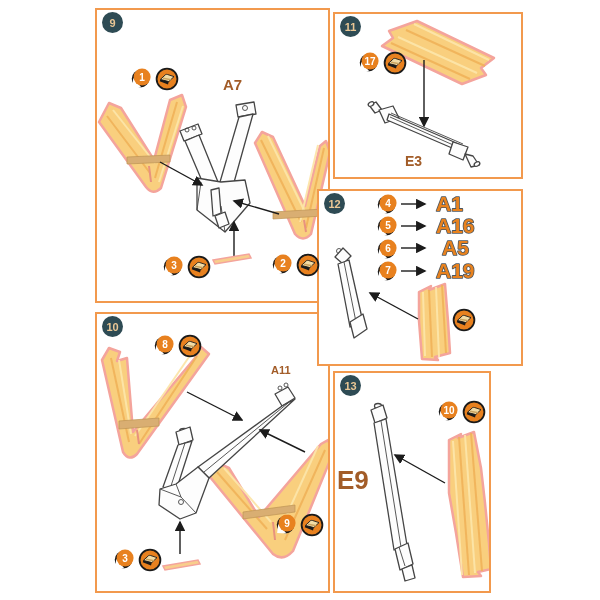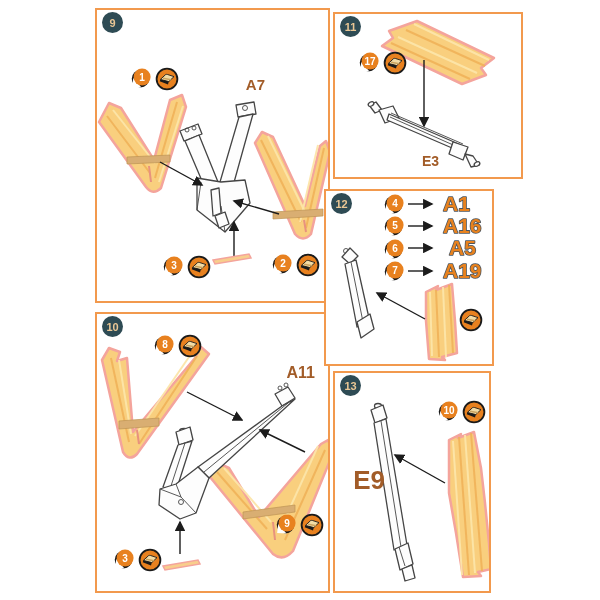--- a/index.html
+++ b/index.html
@@ -6,21 +6,21 @@
   .sheet{position:relative;width:600px;height:600px;background:#ffffff;overflow:hidden;
          font-family:"Liberation Sans", sans-serif;}
   .panel{position:absolute;background:#ffffff;border:2px solid #F2994D;box-sizing:border-box;overflow:hidden;}
   .badge{position:absolute;left:5px;top:2px;width:21px;height:21px;border-radius:50%;
          background:#2E4B54;color:#EAC795;font-weight:bold;font-size:11px;
          display:flex;align-items:center;justify-content:center;z-index:5;}
   .art{position:absolute;left:0;top:0;}
   .callout{position:absolute;display:flex;align-items:flex-start;gap:3px;z-index:4;}
   .nc{display:block;}
   .nct{font-family:"Liberation Sans",sans-serif;font-weight:bold;font-size:10.5px;fill:#ffffff;text-anchor:middle;}
-  .part-label{position:absolute;color:#A25C28;font-weight:bold;text-align:right;z-index:4;
+  .part-label{position:absolute;color:#A25C28;font-weight:bold;text-align:left;z-index:4;
               font-family:"Liberation Sans",sans-serif;letter-spacing:0;}
   .wood{fill:#F9CF7E;stroke:#F4A49C;stroke-width:2.5;stroke-linejoin:round;}
   .g1{stroke:#EFB159;stroke-width:2;fill:none;opacity:.9;}
   .g2{stroke:#FCE5A9;stroke-width:2;fill:none;opacity:.95;}
   .bar{fill:#D9AE72;stroke:#BD9455;stroke-width:.7;}
   .slot{stroke:#E8927E;stroke-width:2;fill:none;}
   .pl{fill:#FDFDFD;stroke:#454545;stroke-width:1.3;stroke-linejoin:round;}
   .pli{stroke:#454545;stroke-width:.9;fill:none;}
   .ar{stroke:#1c1c1c;stroke-width:1.4;fill:none;}
   .lrow{display:flex;align-items:center;height:21px;margin-bottom:1.4px;}
@@ -160,21 +160,21 @@
         <path class="pli" d="M88,129 L73,175"></path>
         <polygon class="pl" points="63,175 79,170 101,153 112,164 99,199 83,205 62,191"></polygon>
         <path class="pli" d="M79,170 L84,183 L99,199 M63,175 L84,183"></path>
         <circle class="pli" cx="84" cy="188" r="2.5"></circle>
       </g>
       <line class="ar" x1="90" y1="78" x2="145" y2="106" marker-end="url(#ah)"></line>
       <line class="ar" x1="208" y1="138" x2="163" y2="116" marker-end="url(#ah)"></line>
       <line class="ar" x1="83" y1="240" x2="83" y2="208" marker-end="url(#ah)"></line>
       <polygon points="66,252 101,246 103,250 68,256" fill="#F8CE8C" stroke="#F4A49C" stroke-width="1.5"></polygon>
     </svg>
-    <div class="part-label" style="left:174px;top:50px;width:44px;font-size:16px">A11</div>
+    <div class="part-label" style="left:174px;top:50px;width:44px;font-size:11px">A11</div>
     <div class="callout" style="left:57px;top:20px">
       <svg class="nc" width="21" height="21" viewBox="0 0 22 22">
         <use href="#numcirc"></use>
           <text class="nct" x="11.5" y="14.4">8</text>
       </svg>
       <svg width="24" height="24" viewBox="0 0 24 24">
           <use href="#woodic"></use>
         </svg>
     </div>
     <div class="callout" style="left:179px;top:199px">
@@ -224,21 +224,21 @@
       <svg class="nc" width="21" height="21" viewBox="0 0 22 22">
         <use href="#numcirc"></use>
           <text class="nct" x="11.5" y="14.4">17</text>
       </svg>
       <svg width="24" height="24" viewBox="0 0 24 24">
           <use href="#woodic"></use>
         </svg>
     </div>
   </div>
 
-  <div class="panel" style="left:324px;top:189px;width:170px;height:177px">
+  <div class="panel" style="left:317px;top:189px;width:206px;height:177px">
     <div class="badge">12</div>
     <div class="legend">
       <div class="lrow">
         <svg class="nc" width="21" height="21" viewBox="0 0 22 22">
           <use href="#numcirc"></use>
             <text class="nct" x="11.5" y="14.4">4</text>
         </svg>
         <svg class="larrow" width="32" height="10">
             <line class="ar" x1="1" y1="5" x2="25" y2="5" marker-end="url(#ah)"></line>
           </svg>

